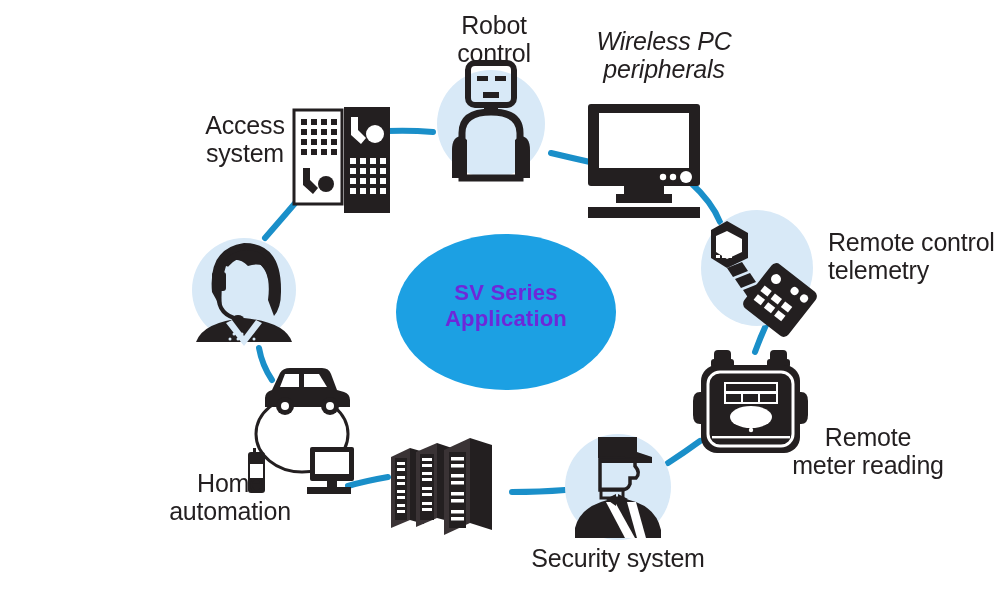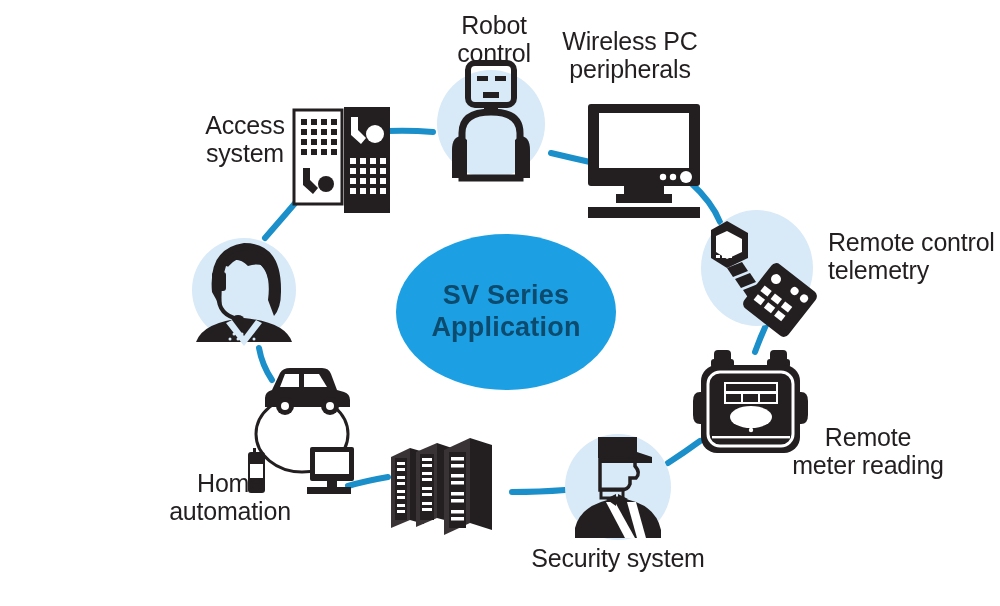--- a/index.html
+++ b/index.html
@@ -24,23 +24,23 @@
     font-size: 25px;
     line-height: 1.1;
     font-weight: 400;
     white-space: pre;
     letter-spacing: -0.2px;
   }
   .label.center { text-align: center; }
   .label.left   { text-align: left; }
   .center-text {
     position: absolute;
-    color: #0c4a6e;
+    color: #6d28d9;
     font-weight: bold;
-    font-size: 27px;
+    font-size: 22px;
     line-height: 1.18;
     text-align: center;
     white-space: pre;
     letter-spacing: 0.2px;
   }
 </style>
 </head>
 <body>
 
 <div id="stage">
@@ -336,21 +336,21 @@
       </g>
     </g>
   </svg>
 
   <div class="center-text" style="left:396px; top:280px; width:220px;">SV Series
 Application</div>
 
   <div class="label center" style="left:431px; top:4px; width:126px;margin-top:8px;">Robot
 control</div>
 
-  <div class="label center" style="left:556px; top:28px; width:148px;">Wireless PC
+  <div class="label center" style="left:590px; top:28px; width:148px;font-style:italic;">Wireless PC
 peripherals</div>
 
   <div class="label left" style="left:828px; top:229px; width:175px;">Remote control
 telemetry</div>
 
   <div class="label center" style="left:782px; top:424px; width:172px;">Remote
 meter reading</div>
 
   <div class="label center" style="left:528px; top:545px; width:180px;">Security system</div>
 

